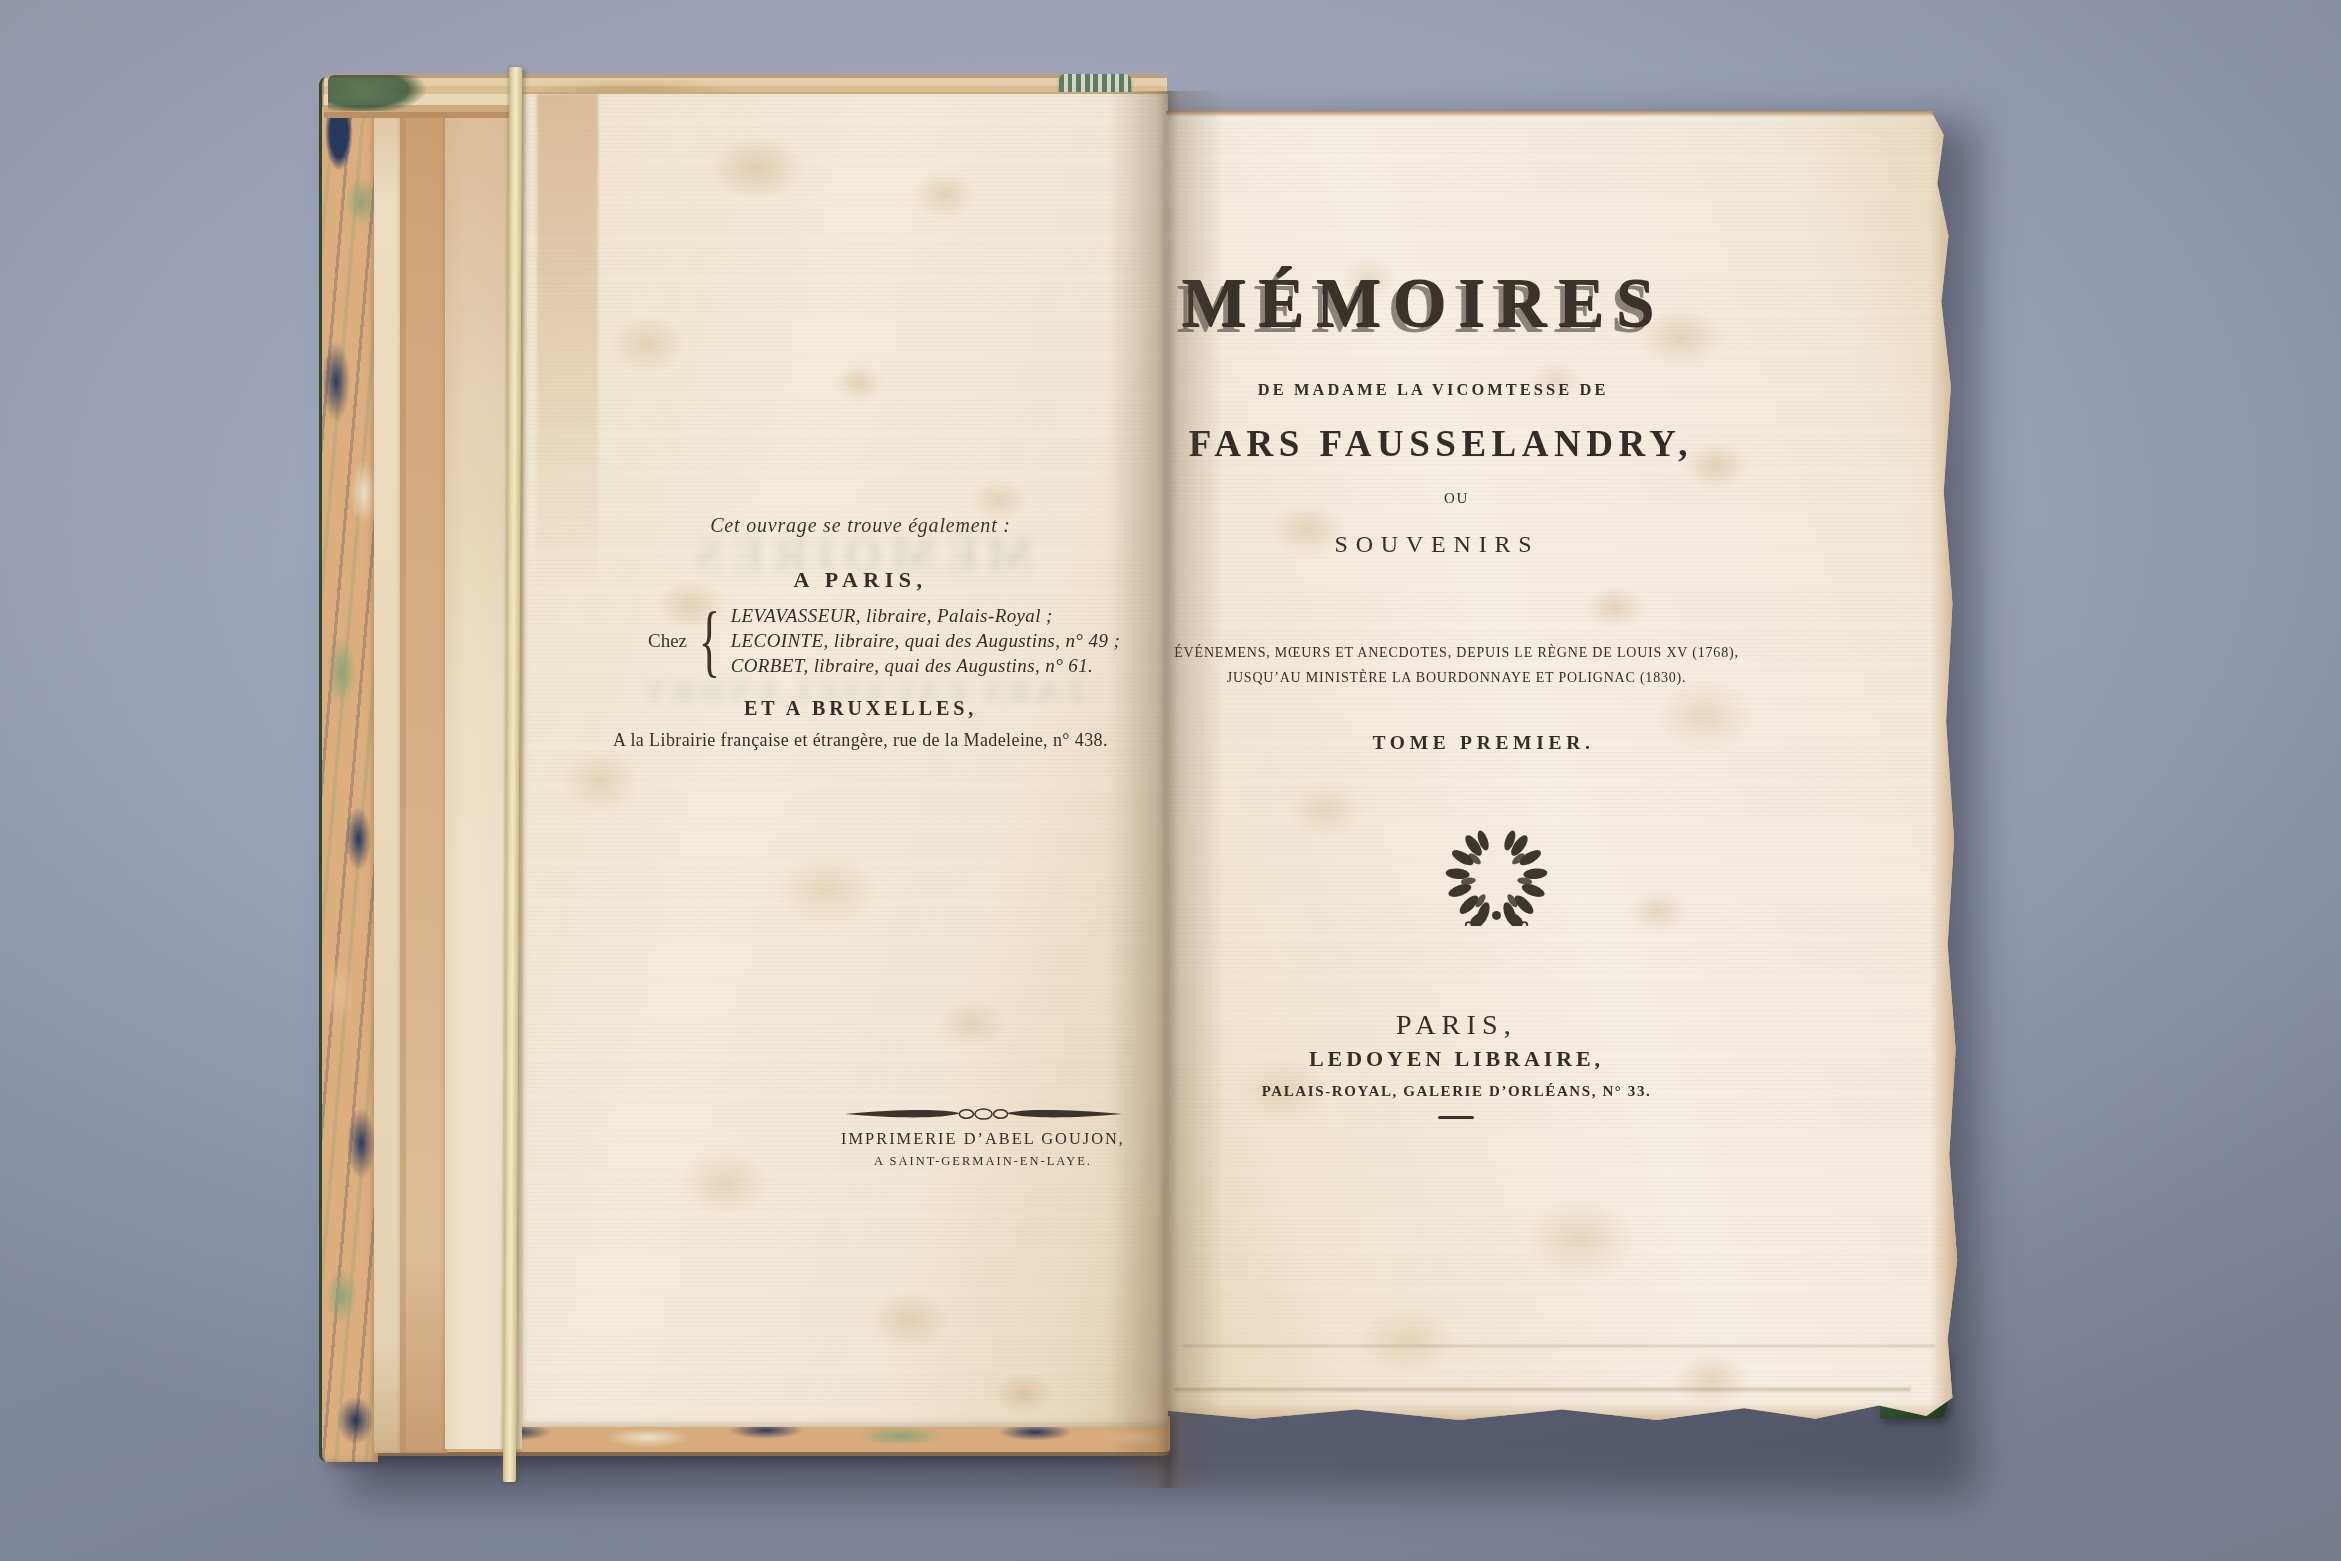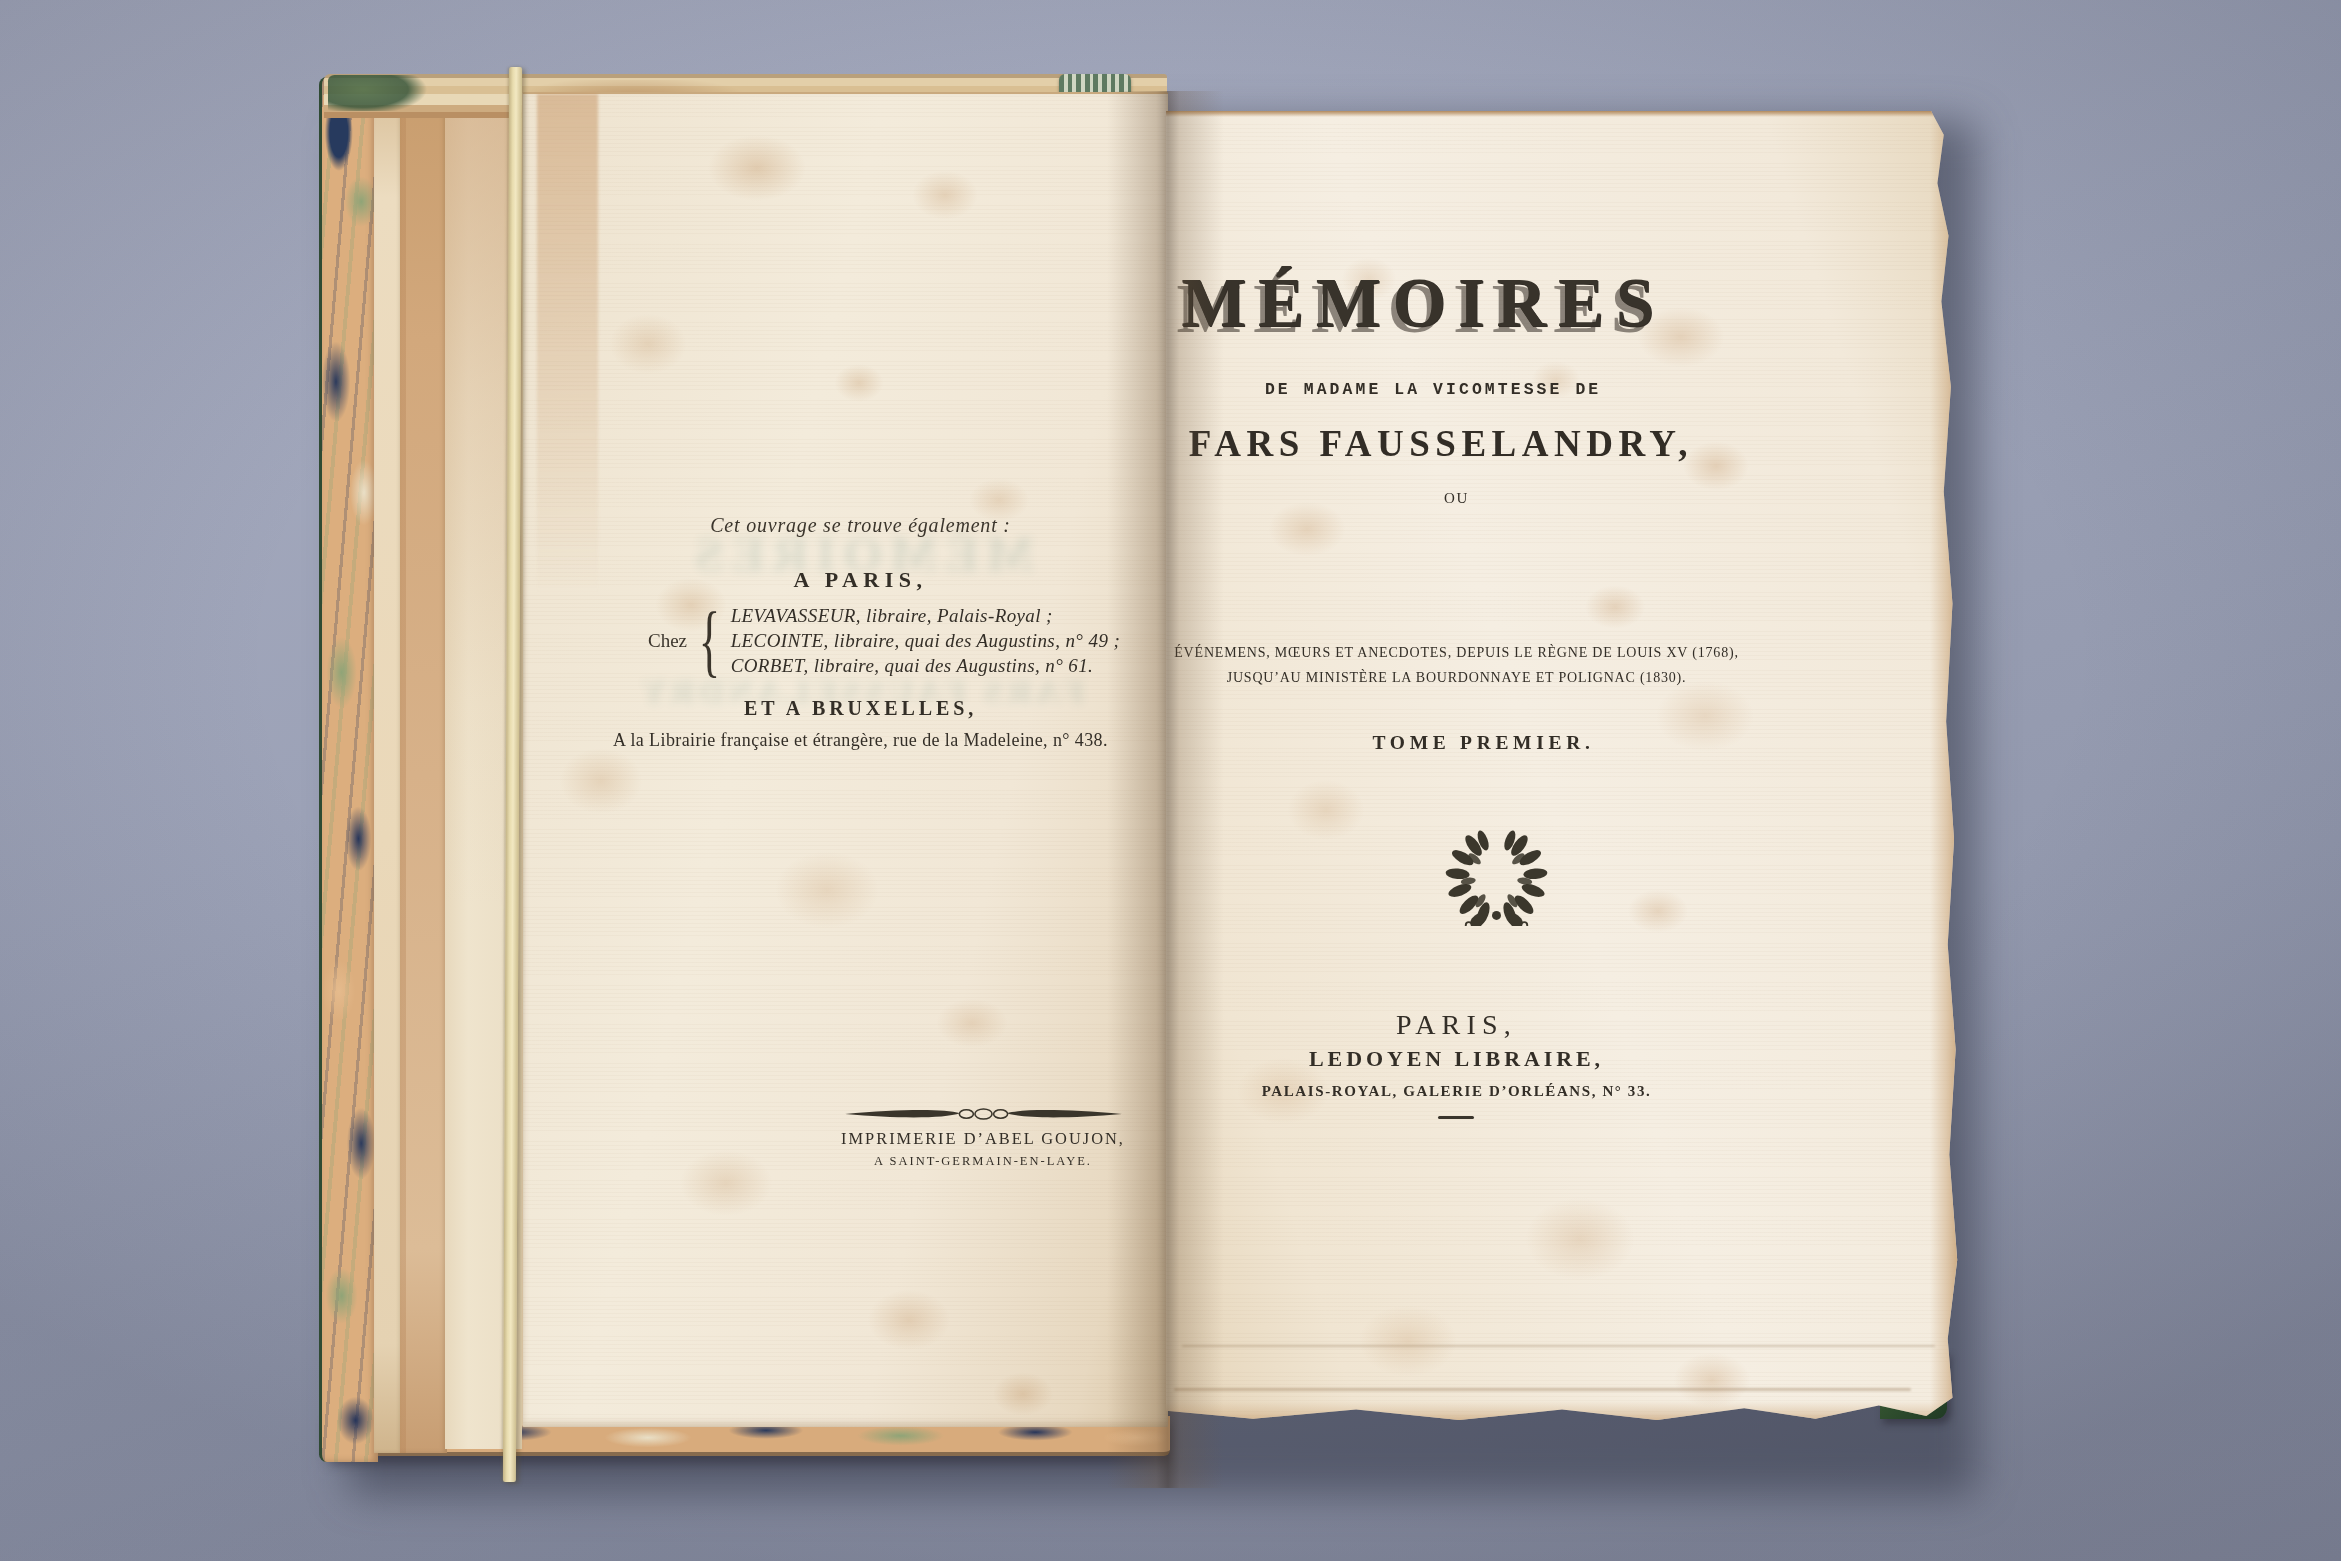--- a/index.html
+++ b/index.html
@@ -149,21 +149,21 @@
   .chez-lines span{font-size:19px;line-height:25px;letter-spacing:0.4px;}
   .bruxelles{top:603px;font-size:20px;font-weight:bold;letter-spacing:3.9px;}
   .librairie{top:636px;font-size:18px;letter-spacing:0.4px;}
   .imprint{position:absolute;left:226px;top:1013px;width:468px;text-align:center;}
   .imprint .rule-svg{display:block;margin:0 auto 7.8px auto;}
   .impr1{font-size:16.4px;letter-spacing:2px;white-space:nowrap;}
   .impr2{font-size:12.5px;letter-spacing:2px;margin-top:5.5px;white-space:nowrap;}
 
   .title{top:153px;font-size:69px;font-weight:bold;letter-spacing:11.7px;color:#38332b;margin-left:-33px;
          text-shadow:-4.7px 6.2px 0 rgba(52,46,38,0.55),0.8px 0.8px 0 rgba(30,26,20,0.9);}
-  .sub1{top:269px;font-size:16.4px;font-weight:bold;letter-spacing:3.1px;margin-left:-23.4px;font-family:Liberation Mono, monospace;}
+  .sub1{top:269px;font-size:16.4px;font-weight:bold;letter-spacing:3.1px;margin-left:-23.4px;}
   .author{top:311px;font-size:37px;font-weight:bold;letter-spacing:5.5px;margin-left:-15.6px;color:#322d26;}
   .ou{top:379px;font-size:15px;letter-spacing:1.6px;}
   .souvenirs{top:420px;font-size:24px;letter-spacing:7.8px;margin-left:-19.5px;}
   .sub2{top:462px;font-size:33px;font-weight:bold;letter-spacing:3.1px;margin-left:-19.5px;color:#322d26;}
   .scope1{top:534px;font-size:14px;letter-spacing:0.8px;}
   .scope2{top:559px;font-size:14px;letter-spacing:0.8px;}
   .volume{top:621px;font-size:19.5px;font-weight:bold;letter-spacing:4.7px;margin-left:27px;}
   .wreath{position:absolute;left:278px;top:706px;}
   .city{top:898px;font-size:28px;letter-spacing:6.2px;}
   .publisher{top:935px;font-size:22px;font-weight:bold;letter-spacing:3.9px;}
@@ -230,20 +230,21 @@
       <div class="edge-tint-r"></div>
       <div class="edge-tint-b"></div>
       <div class="edge-tint-t"></div>
       <div class="crease1"></div>
       <div class="crease2"></div>
 
       <div class="tr title">MÉMOIRES</div>
       <div class="tr sub1">DE MADAME LA VICOMTESSE DE</div>
       <div class="tr author">FARS FAUSSELANDRY,</div>
       <div class="tr ou">OU</div>
+      <div class="tr souvenirs">SOUVENIRS</div>
       <div class="tr scope1">ÉVÉNEMENS, MŒURS ET ANECDOTES, DEPUIS LE RÈGNE DE LOUIS XV (1768),</div>
       <div class="tr scope2">JUSQU’AU MINISTÈRE LA BOURDONNAYE ET POLIGNAC (1830).</div>
       <div class="tr volume">TOME PREMIER.</div>
 
       <svg class="wreath" width="105" height="109" viewBox="0 0 140 145">
         <g fill="#3b372c">
           <ellipse cx="70" cy="28" rx="7" ry="16" transform="rotate(-160 70 80)"></ellipse>
           <ellipse cx="70" cy="28" rx="7" ry="16" transform="rotate(-135 70 80)"></ellipse>
           <ellipse cx="70" cy="28" rx="7" ry="16" transform="rotate(-110 70 80)"></ellipse>
           <ellipse cx="70" cy="28" rx="7" ry="16" transform="rotate(-85 70 80)"></ellipse>

